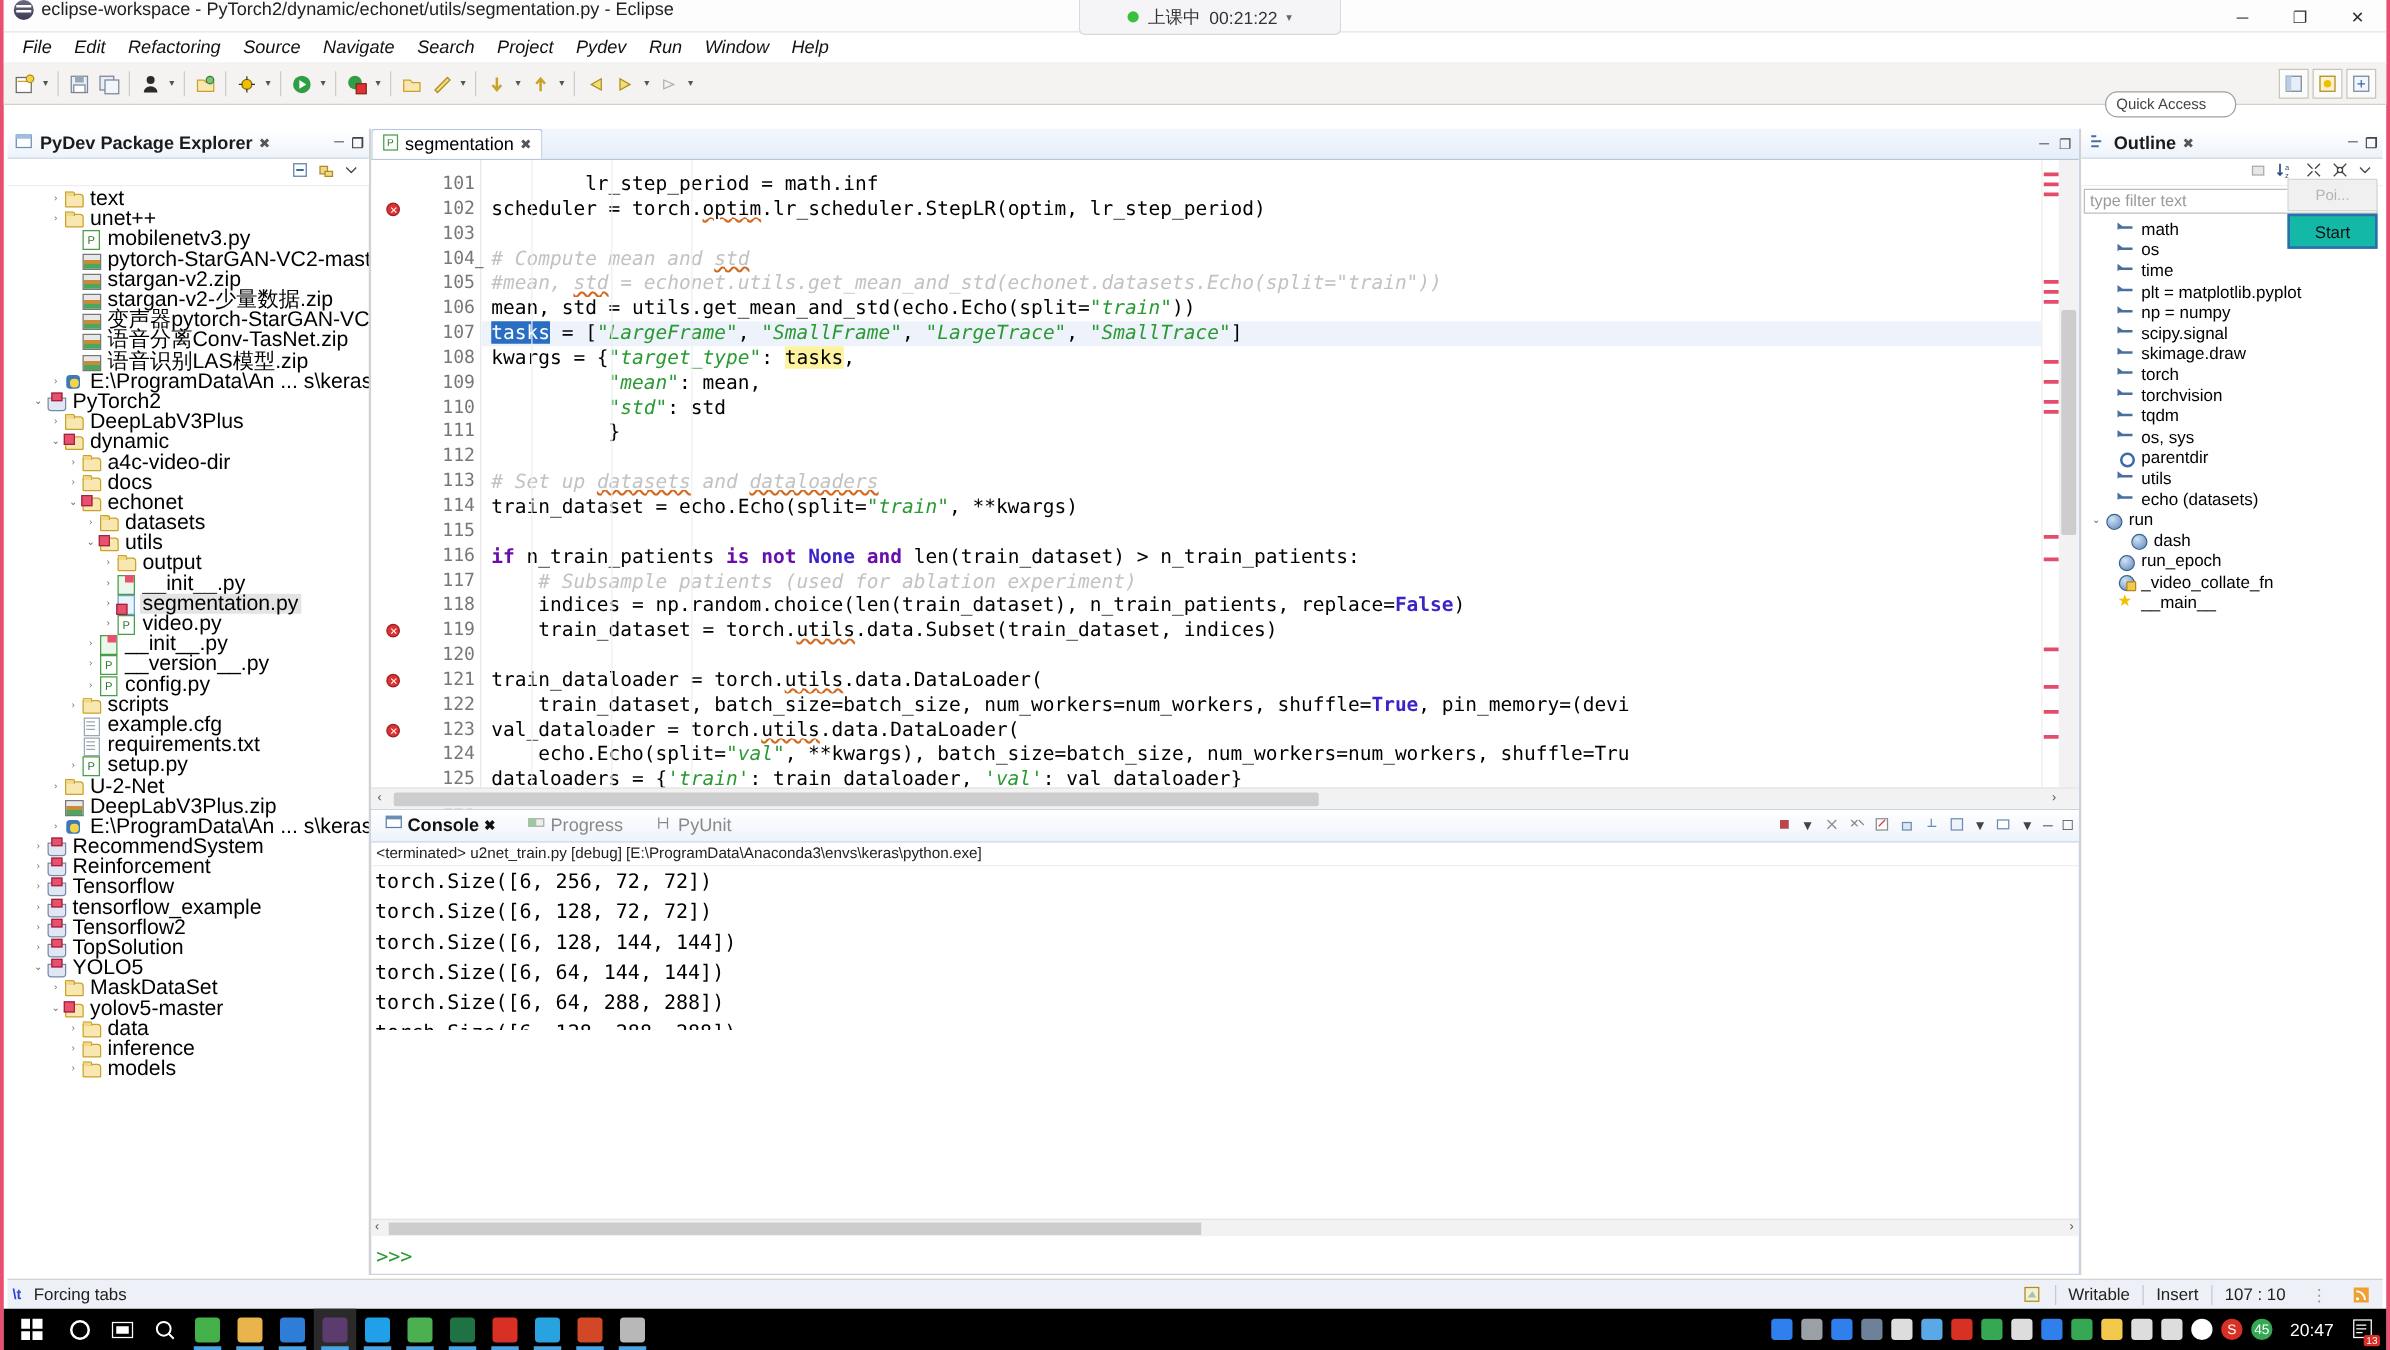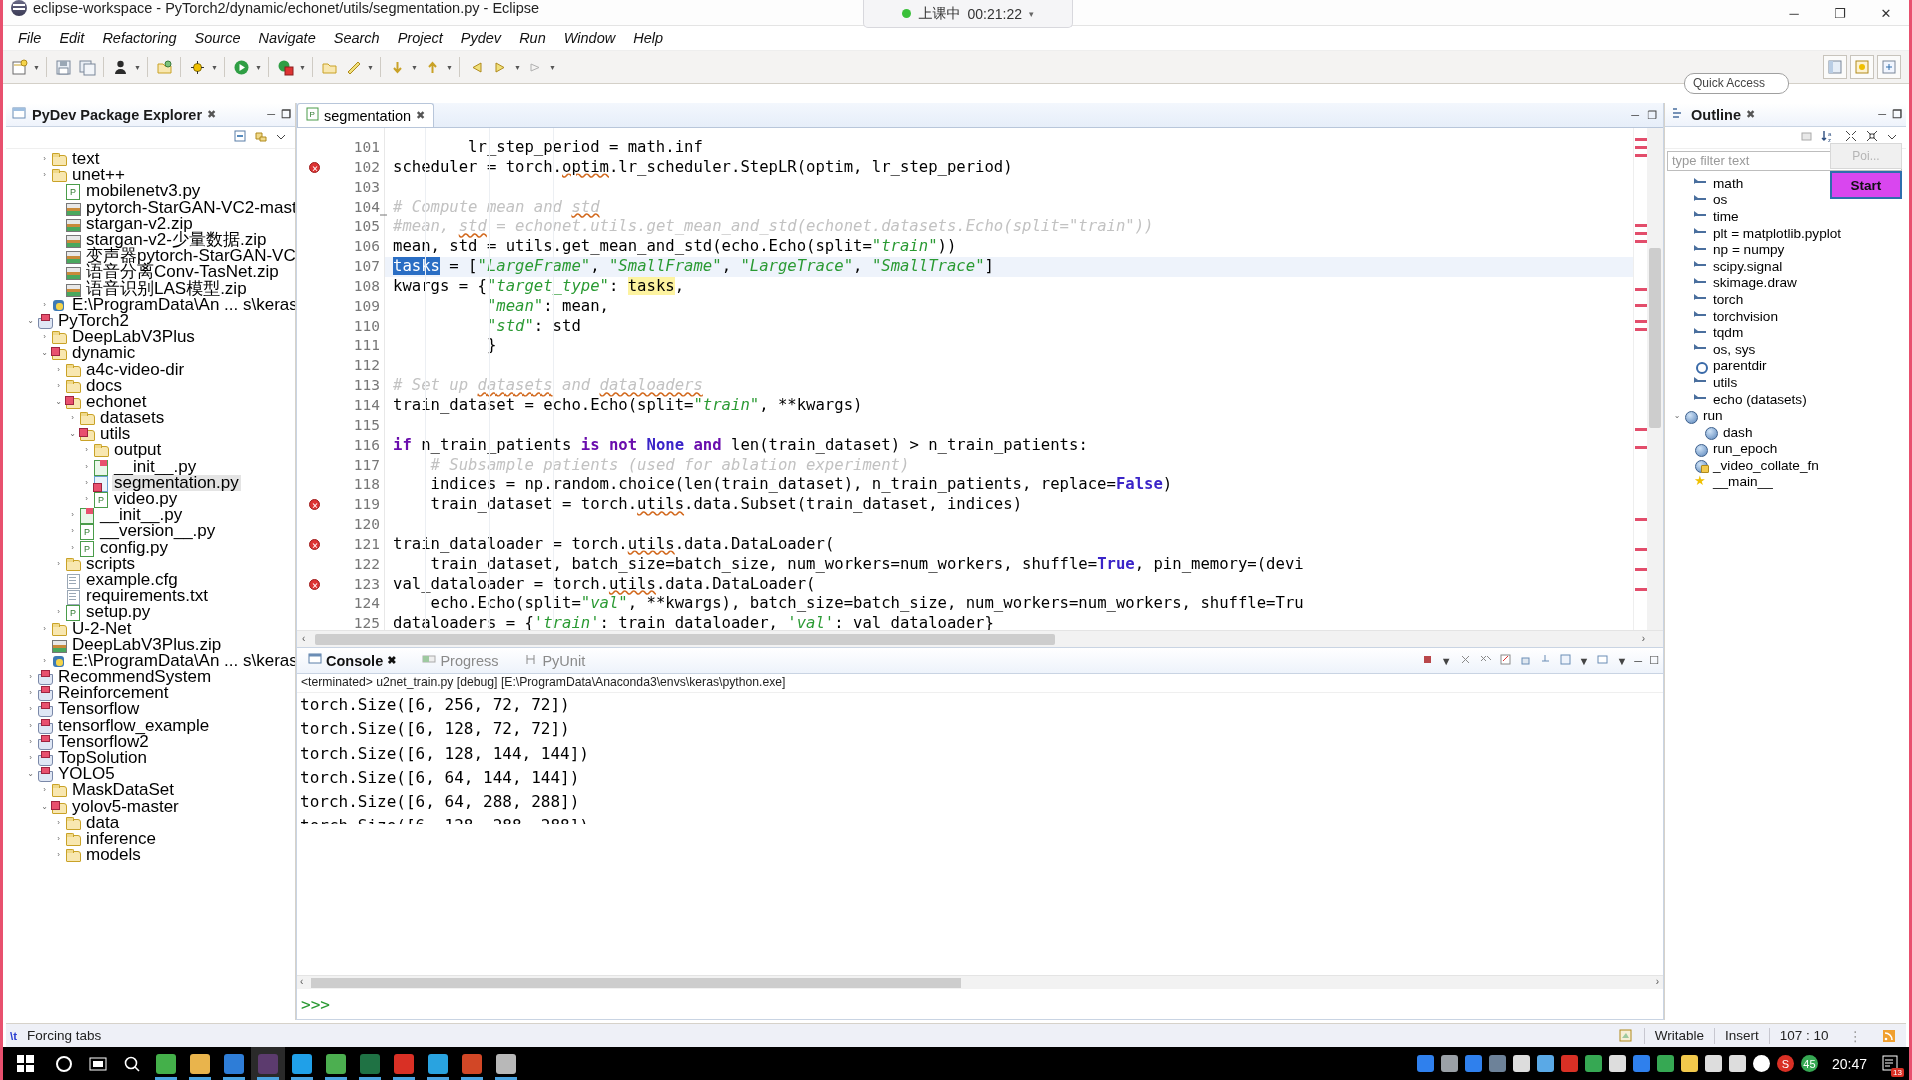--- a/index.html
+++ b/index.html
@@ -189,22 +189,22 @@
      background:radial-gradient(circle at 35% 30%,#cfe3f7,#5b86bb);border:1px solid #3c5f8c;}
   .oic-fnp:before{content:"";position:absolute;left:2px;top:2px;width:11px;height:11px;border-radius:50%;
      background:radial-gradient(circle at 35% 30%,#cfe3f7,#5b86bb);border:1px solid #3c5f8c;}
   .oic-fnp:after{content:"";position:absolute;left:8px;top:7px;width:6px;height:6px;background:#f2c94c;
      border:1px solid #b08a1c;border-radius:1px;}
   .oic-main:before{content:"\2605";position:absolute;left:1px;top:-2px;font-size:13px;color:#f0c000;}
   .otw{width:12px;flex:none;text-align:center;font-size:8px;color:#6b6b6b;}
   #floatBtns{position:absolute;right:4px;top:40px;width:72px;}
   #poiBtn{height:26px;background:#f0f0f0;border:1px solid #d8d8d8;display:flex;align-items:center;
           justify-content:center;font-size:12px;color:#b5b5b5;}
-  #startBtn{height:28px;background:#d946ef;border:2px solid #2e6ead;display:flex;align-items:center;
-          justify-content:center;font-size:13.5px;color:#111;margin-top:2px;font-weight:bold;}
+  #startBtn{height:28px;background:#14b8a6;border:2px solid #2e6ead;display:flex;align-items:center;
+          justify-content:center;font-size:13.5px;color:#111;margin-top:2px;}
 
   
   #statusbar{position:absolute;left:3px;right:3px;bottom:33px;height:24px;background:#eef0f7;
              border-top:1px solid #d6d2ca;display:flex;align-items:center;font-size:13.5px;color:#222;}
   #statusbar .sb{padding:0 10px;height:22px;display:flex;align-items:center;}
   #statusbar .sep{width:1px;height:16px;background:#c7c7d0;}
   #statusbar .vt{color:#2b3fd0;font-size:11.5px;font-weight:bold;padding-left:4px;}
   #statusbar .spacer{flex:1;}
 
   

